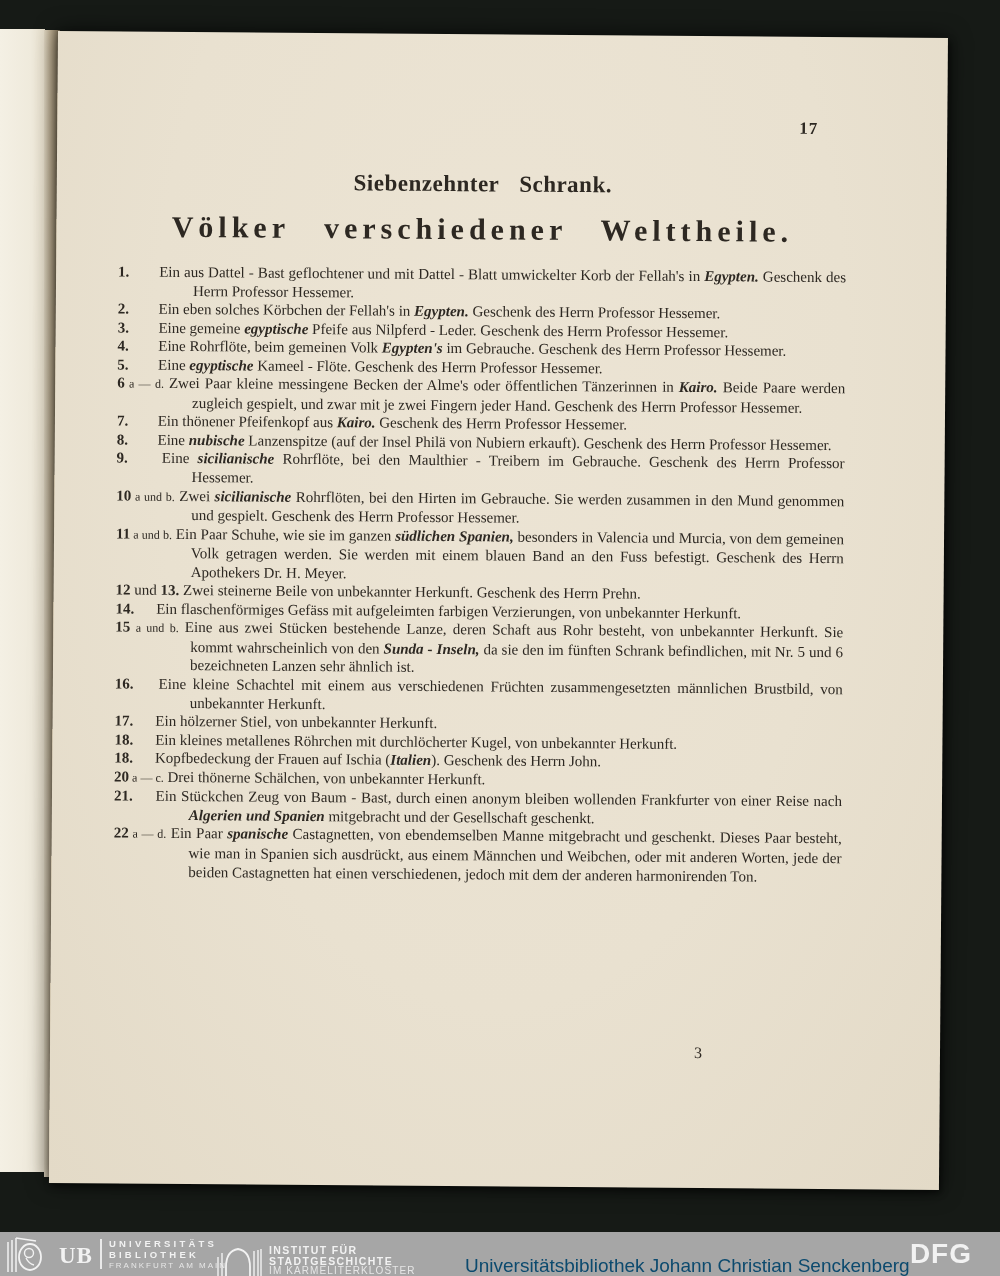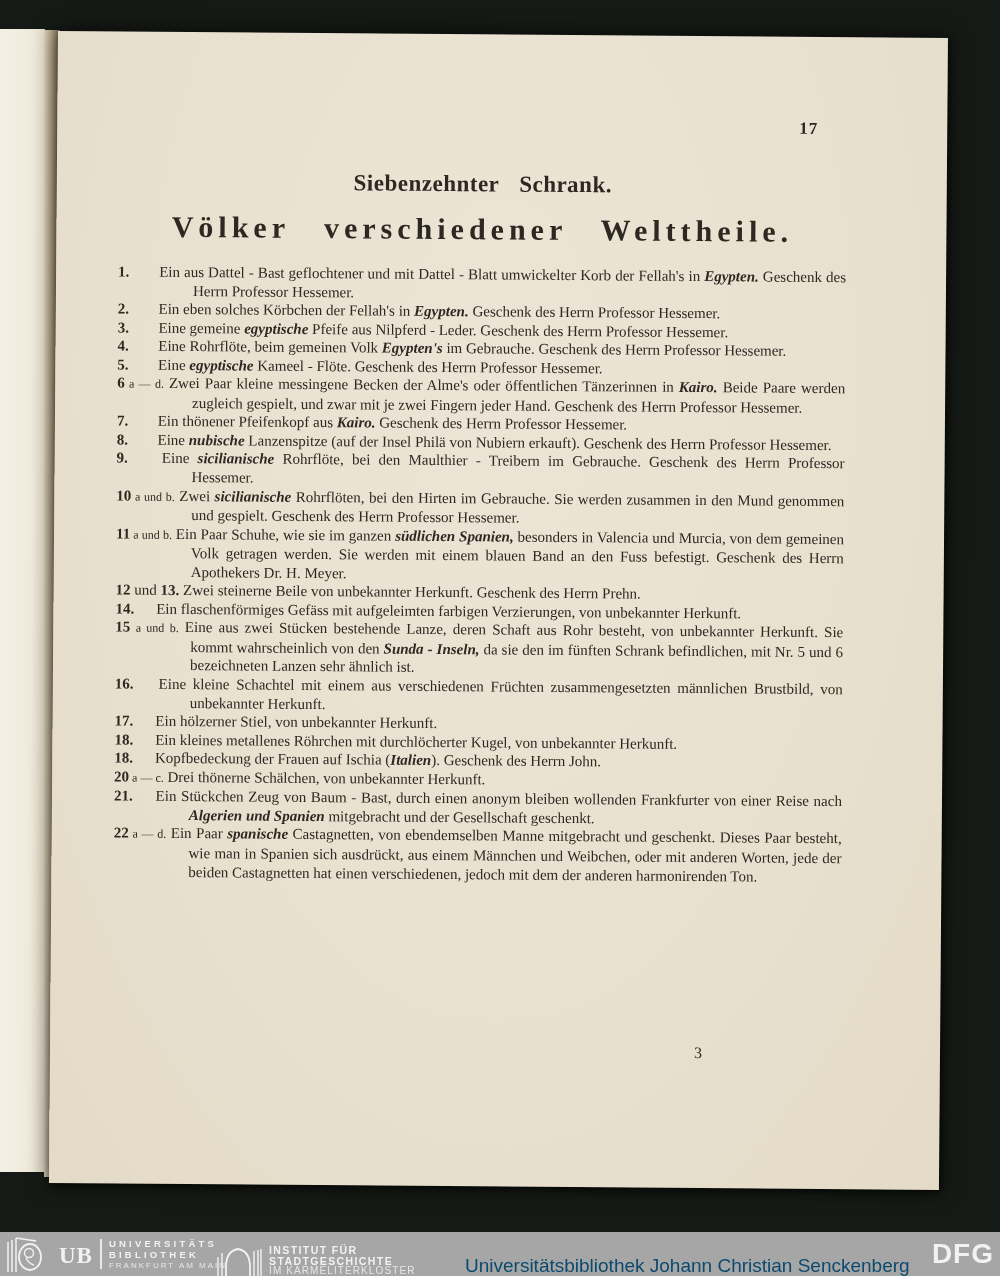--- a/index.html
+++ b/index.html
@@ -67,21 +67,21 @@
   .ub-l1,.ub-l2{font-size:9.5px;font-weight:700;letter-spacing:3.2px;white-space:nowrap;}
   .ub-l3{font-size:8px;letter-spacing:2px;opacity:.85;white-space:nowrap;}
   .inst-lines{display:flex;flex-direction:column;justify-content:center;line-height:10.5px;}
   .inst-l1,.inst-l2{font-size:10.5px;font-weight:700;letter-spacing:1.4px;white-space:nowrap;}
   .inst-l3,.inst-l4{font-size:10px;letter-spacing:1.1px;opacity:.85;white-space:nowrap;text-align:center;}
   .libname{
     position:absolute;left:465px;top:12px;height:44px;display:flex;align-items:center;
     font-size:19px;color:#0c4a6e;white-space:nowrap;
   }
   .dfg{
-    position:absolute;right:6px;top:0;height:44px;display:flex;align-items:center;
+    position:absolute;right:28px;top:0;height:44px;display:flex;align-items:center;
     font-size:28px;font-weight:700;letter-spacing:1px;font-style:normal;
   }
   svg{display:block;}
 </style>
 </head>
 <body>
 
 <div class="screen">
 
   <div class="prev-edge"></div>

